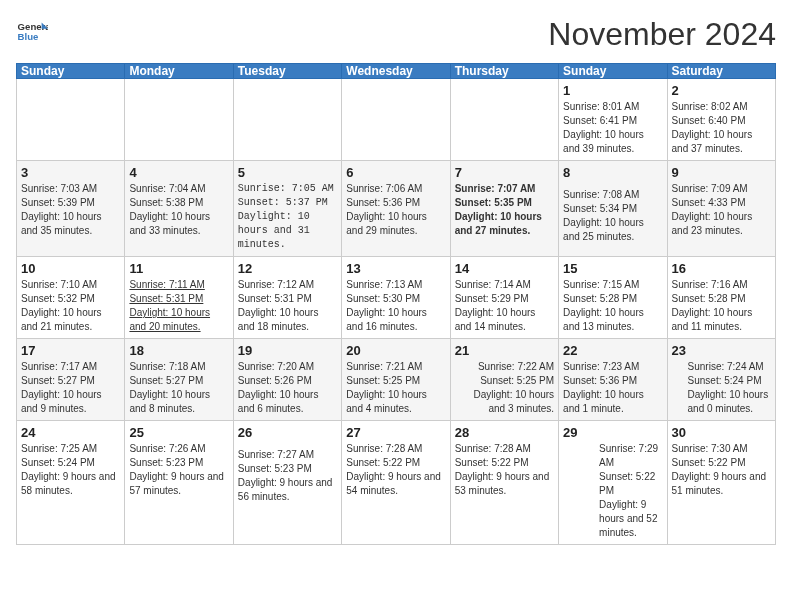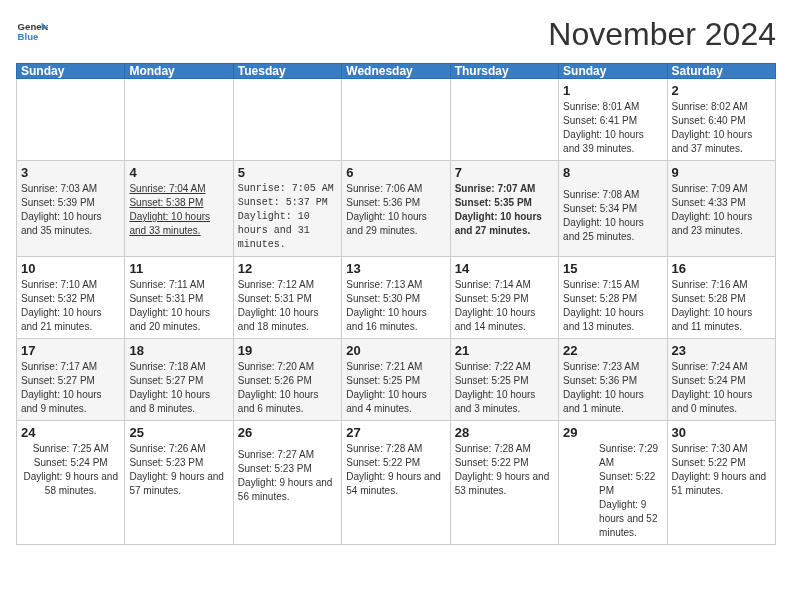--- a/index.html
+++ b/index.html
@@ -127,21 +127,21 @@
       </tr>
       <tr>
         <td>
           <div class="day-num">3</div>
           <div class="day-info" style="white-space: pre-line;">Sunrise: 7:03 AM
 Sunset: 5:39 PM
 Daylight: 10 hours and 35 minutes.</div>
         </td>
         <td>
           <div class="day-num">4</div>
-          <div class="day-info" style="white-space: pre-line; text-decoration: underline;">Sunrise: 7:04 AM
+          <div class="day-info" style="white-space: pre-line;">Sunrise: 7:04 AM
 Sunset: 5:38 PM
 Daylight: 10 hours and 33 minutes.</div>
         </td>
         <td>
           <div class="day-num">5</div>
           <div class="day-info" style="white-space: pre-line; font-family: Liberation Mono, monospace;">Sunrise: 7:05 AM
 Sunset: 5:37 PM
 Daylight: 10 hours and 31 minutes.</div>
         </td>
         <td>
@@ -171,21 +171,21 @@
       </tr>
       <tr>
         <td>
           <div class="day-num">10</div>
           <div class="day-info" style="white-space: pre-line;">Sunrise: 7:10 AM
 Sunset: 5:32 PM
 Daylight: 10 hours and 21 minutes.</div>
         </td>
         <td>
           <div class="day-num">11</div>
-          <div class="day-info" style="white-space: pre-line;">Sunrise: 7:11 AM
+          <div class="day-info" style="white-space: pre-line; text-decoration: underline;">Sunrise: 7:11 AM
 Sunset: 5:31 PM
 Daylight: 10 hours and 20 minutes.</div>
         </td>
         <td>
           <div class="day-num">12</div>
           <div class="day-info" style="white-space: pre-line;">Sunrise: 7:12 AM
 Sunset: 5:31 PM
 Daylight: 10 hours and 18 minutes.</div>
         </td>
         <td>
@@ -233,41 +233,41 @@
 Daylight: 10 hours and 6 minutes.</div>
         </td>
         <td>
           <div class="day-num">20</div>
           <div class="day-info" style="white-space: pre-line;">Sunrise: 7:21 AM
 Sunset: 5:25 PM
 Daylight: 10 hours and 4 minutes.</div>
         </td>
         <td>
           <div class="day-num">21</div>
-          <div class="day-info" style="white-space: pre-line;">Sunrise: 7:22 AM
+          <div class="day-info" style="white-space: pre-line; text-align: right;">Sunrise: 7:22 AM
 Sunset: 5:25 PM
 Daylight: 10 hours and 3 minutes.</div>
         </td>
         <td>
           <div class="day-num">22</div>
           <div class="day-info" style="white-space: pre-line;">Sunrise: 7:23 AM
 Sunset: 5:36 PM
 Daylight: 10 hours and 1 minute.</div>
         </td>
         <td>
           <div class="day-num">23</div>
-          <div class="day-info" style="white-space: pre-line;">Sunrise: 7:24 AM
+          <div class="day-info" style="white-space: pre-line; margin-left: 16px;">Sunrise: 7:24 AM
 Sunset: 5:24 PM
 Daylight: 10 hours and 0 minutes.</div>
         </td>
       </tr>
       <tr>
         <td>
           <div class="day-num">24</div>
-          <div class="day-info" style="white-space: pre-line; text-align: center;">Sunrise: 7:25 AM
+          <div class="day-info" style="white-space: pre-line;">Sunrise: 7:25 AM
 Sunset: 5:24 PM
 Daylight: 9 hours and 58 minutes.</div>
         </td>
         <td>
           <div class="day-num">25</div>
           <div class="day-info" style="white-space: pre-line;">Sunrise: 7:26 AM
 Sunset: 5:23 PM
 Daylight: 9 hours and 57 minutes.</div>
         </td>
         <td>

